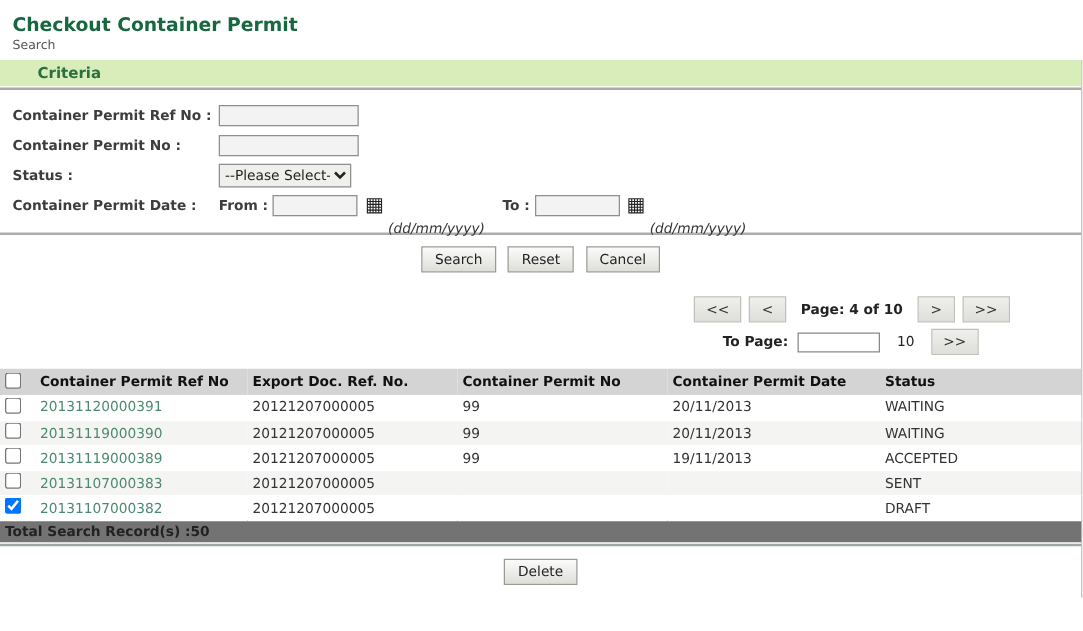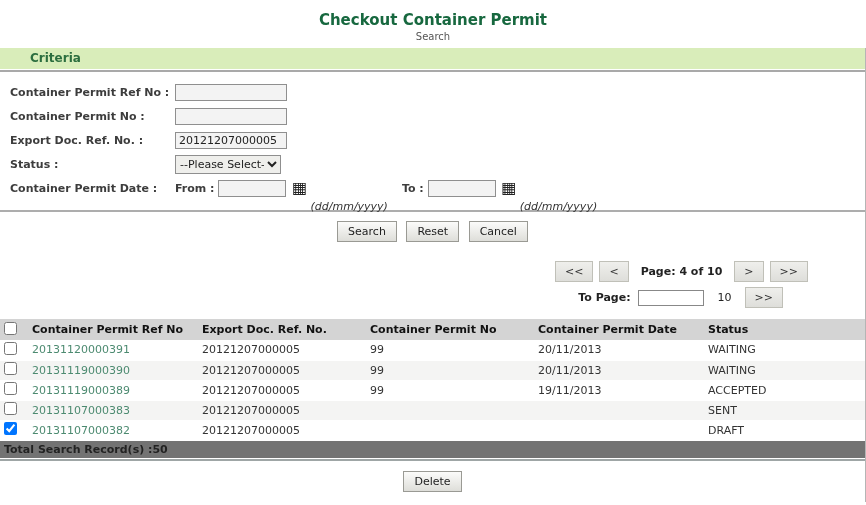--- a/index.html
+++ b/index.html
@@ -5,21 +5,21 @@
   * { box-sizing: border-box; }
   body {
     margin: 0;
     width: 866px;
     height: 505px;
     overflow: hidden;
     background: #fff;
     color: #333;
     font: 11px "DejaVu Sans", "Liberation Sans", sans-serif;
   }
-  .page-header { padding: 11px 10px 0 10px; text-align: center; }
+  .page-header { padding: 11px 10px 0 10px; }
   .page-title { margin: 0; font-size: 15px; font-weight: bold; color: #17683f; }
   .page-subtitle { font-size: 10px; color: #555; margin-top: 2px; }
 
   .main { margin-top: 6px; border-right: 1px solid #b5b5b5; }
 
   .section-bar {
     height: 21px; line-height: 21px;
     background: #d9edba;
     color: #2c6e3f; font-weight: bold; font-size: 12px;
     padding-left: 30px;
@@ -108,24 +108,20 @@
   <div class="hr-thin"></div>
 
   <div class="form">
     <div class="form-row">
       <span class="flabel">Container Permit Ref No :</span>
       <input class="txt" type="text" value="" style="">
     </div>
     <div class="form-row">
       <span class="flabel">Container Permit No :</span>
       <input class="txt" type="text" value="" style="">
-    </div>
-    <div class="form-row">
-      <span class="flabel">Export Doc. Ref. No. :</span>
-      <input class="txt" type="text" value="20121207000005" style="">
     </div>
     <div class="form-row">
       <span class="flabel">Status :</span>
       <select class="sel">
         <option>--Please Select--</option>
       </select>
     </div>
     <div class="form-row">
       <span class="flabel">Container Permit Date :</span>
       <span class="inline-label">From :</span>

